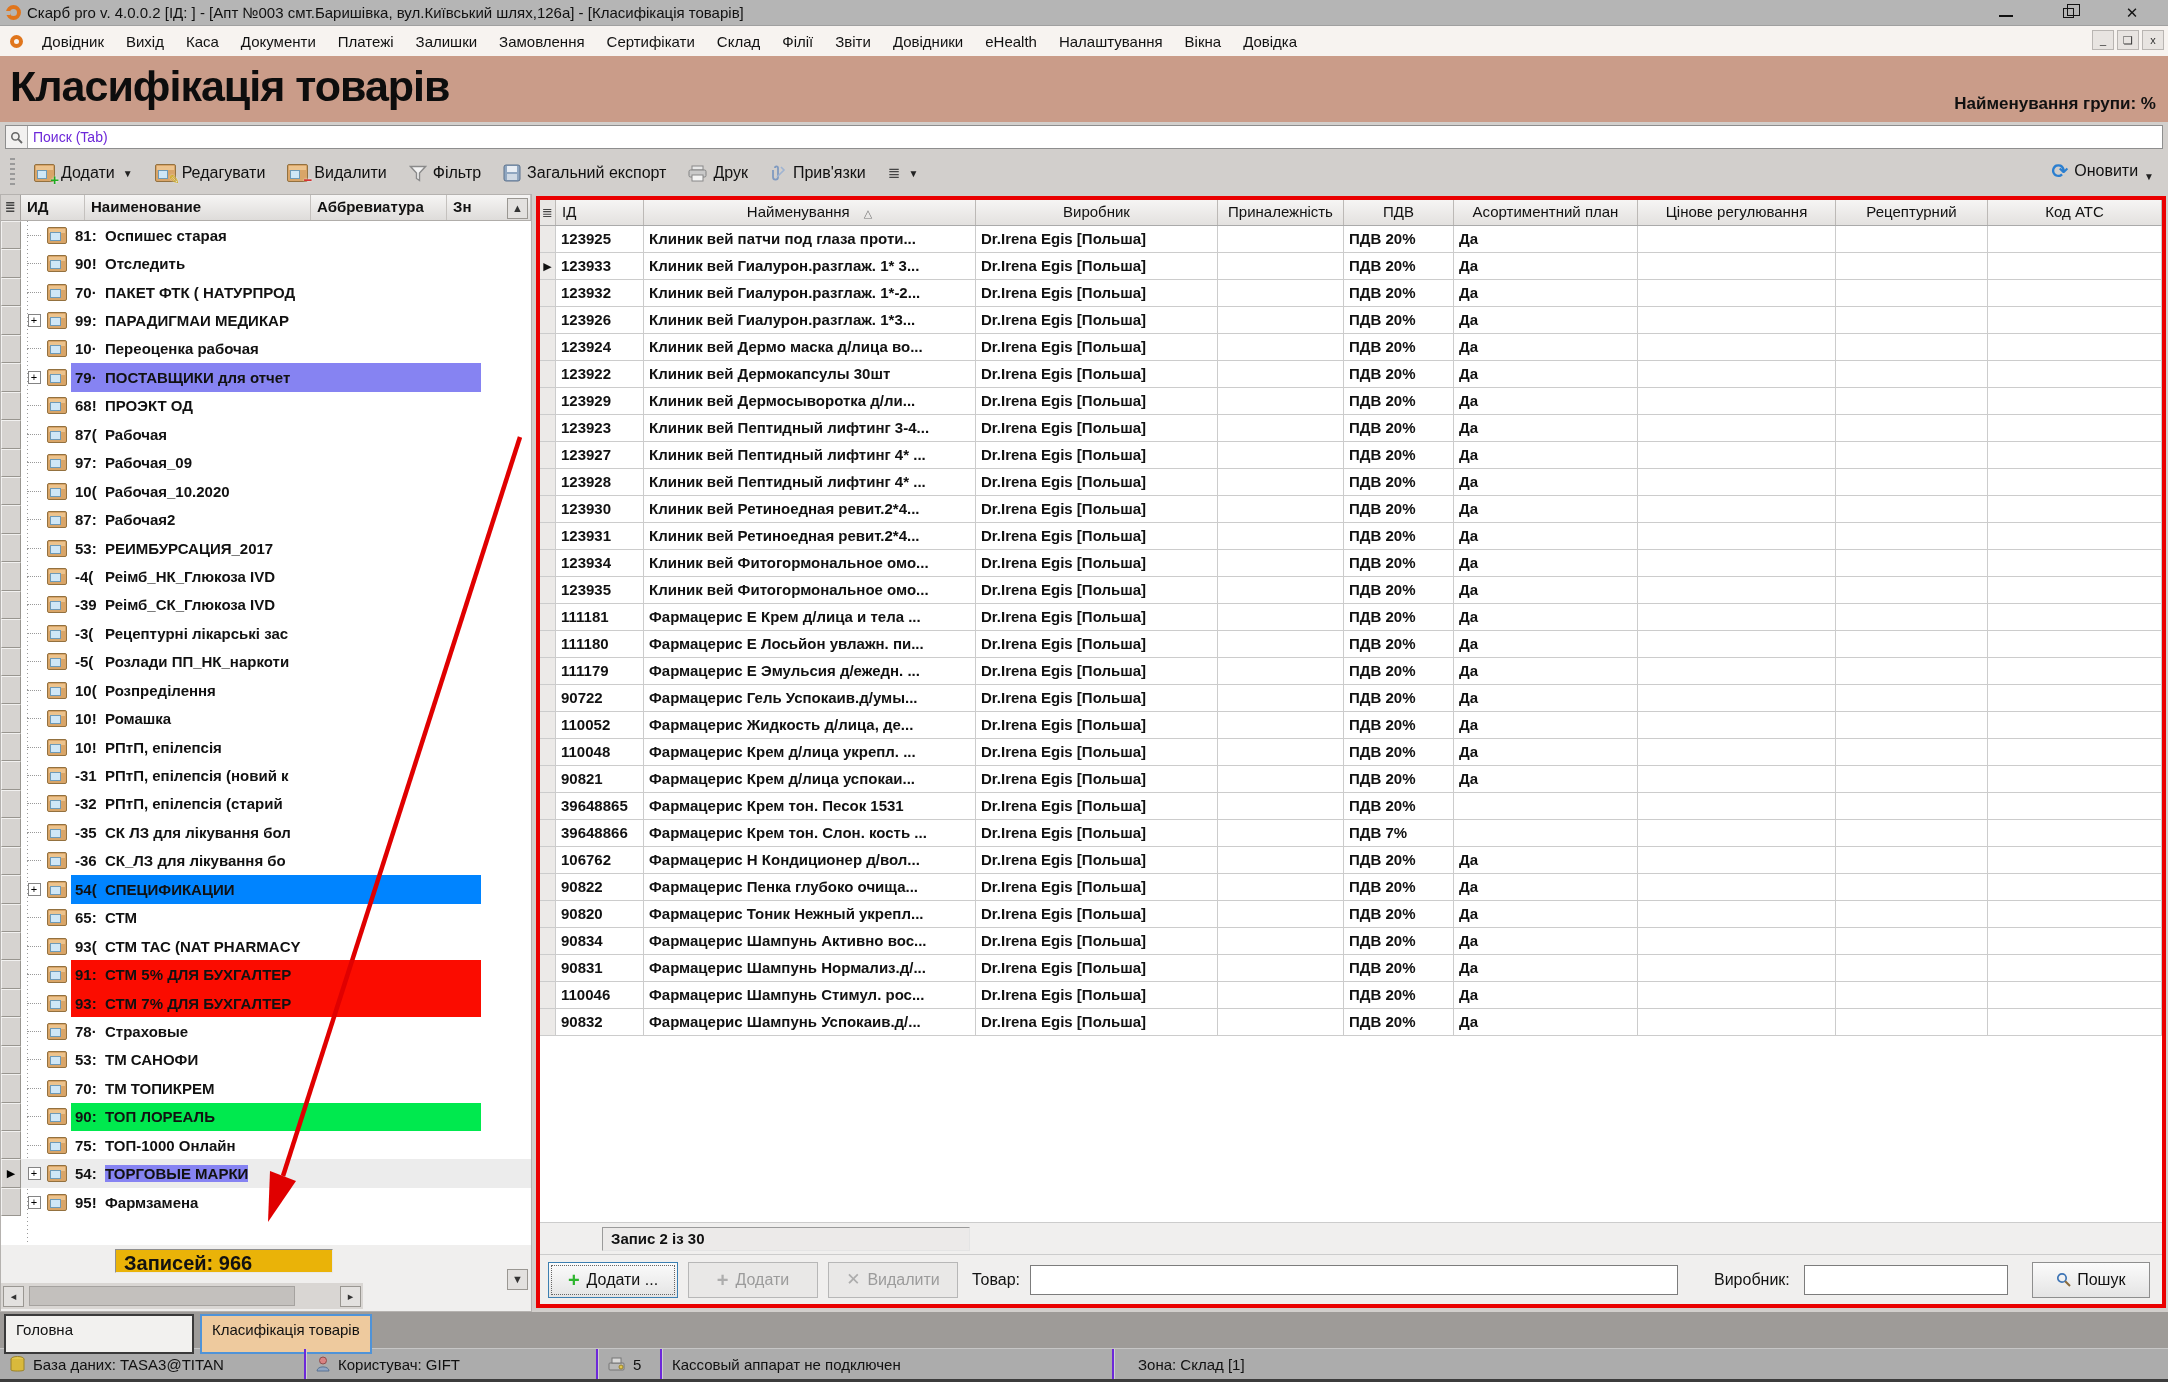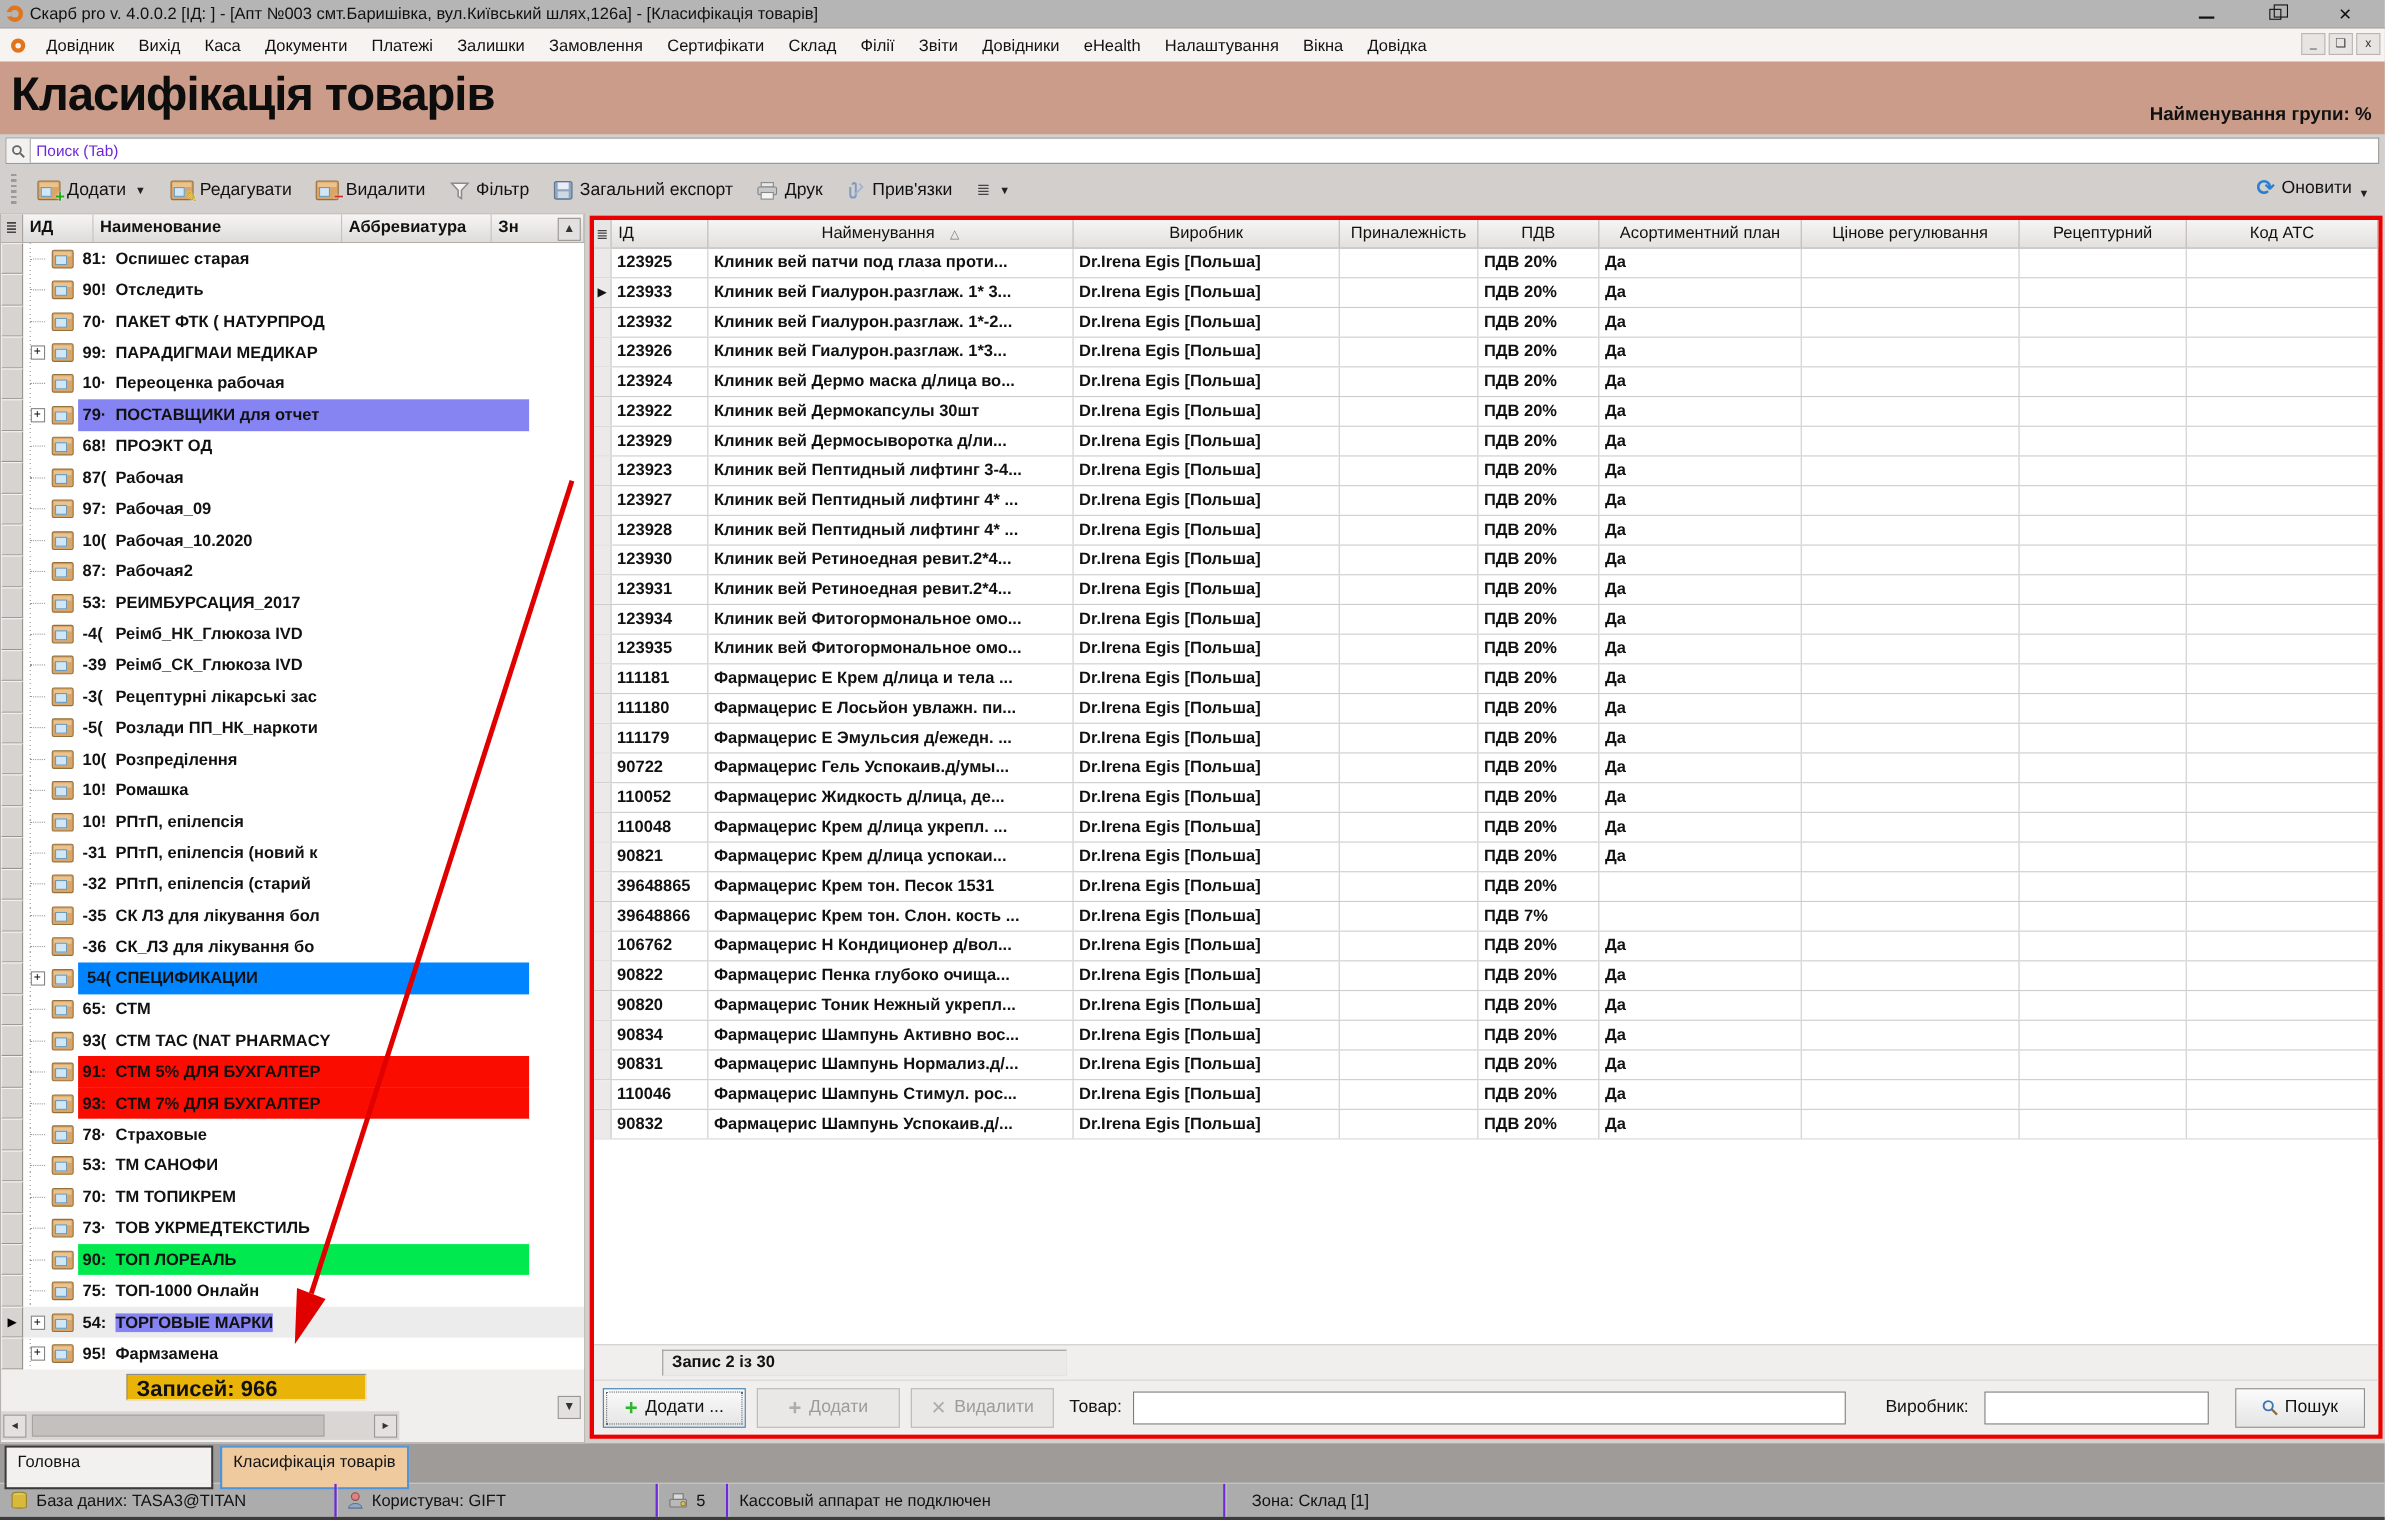--- a/index.html
+++ b/index.html
@@ -67,21 +67,21 @@
   .stubbox { width:26px; flex:none; display:flex; align-items:center; justify-content:center;}
   .stub { width:14px; border-top:1px dotted #999; }
   .expander { width:13px; height:13px; background:#fff; border:1px solid #848484; font-size:11px; line-height:11px; text-align:center; color:#000;}
   .ticon { width:20px; height:17px; flex:none; background:#d9a568; border:1px solid #93713f; border-radius:2px; position:relative; margin-right:4px;}
   .ticon::before { content:""; position:absolute; left:1px; top:1px; right:1px; height:4px; background:#ecc38d;}
   .ticon::after { content:""; position:absolute; left:2px; bottom:2px; width:9px; height:7px; background:#cfe7f7; border:1px solid #6d9ab8;}
   .tband { flex:1; display:flex; align-items:center; height:100%; margin-right:50px; padding-left:4px;}
   .tid { width:30px; flex:none; overflow:hidden; white-space:nowrap; font-weight:bold; font-size:15px;}
   .tname { font-weight:bold; font-size:15px; white-space:nowrap; }
   .hl-purple .tband { background:var(--hl-purple); }
-  .hl-blue .tband { background:var(--hl-blue);text-align:center; }
+  .hl-blue .tband { background:var(--hl-blue); }
   .hl-red .tband { background:var(--hl-red); }
   .hl-green .tband { background:var(--hl-green); }
   .row-sel { background:#ececec; }
   .row-sel .tname { background:var(--hl-purple); }
   .lfooter-box { position:absolute; left:114px; top:1054px; width:218px; height:24px; background:#eab308; border:1px solid; border-color:#8f8f8f #e8e8e8 #e8e8e8 #8f8f8f; font-weight:bold; font-size:20px; padding:2px 0 0 8px;}
   .vscroll-up { position:absolute; right:3px; top:3px; } .vscroll-dn { position:absolute; right:3px; top:1074px; }
   .scrbtn { width:21px; height:21px; background:#e3e1df; border:1px solid #9a9792; color:#333; font-size:11px; text-align:center; line-height:19px;}
   .hscroll { position:absolute; left:0; top:1088px; width:362px; height:26px; background:#d9d6d3; display:flex; align-items:center;}
   .hscroll .thumb { position:absolute; left:28px; width:266px; height:20px; top:3px; background:#c3c0bd; border:1px solid #a5a29f;}
   .hs-left { position:absolute; left:2px; top:3px;} .hs-right { position:absolute; right:2px; top:3px;}
@@ -637,33 +637,20 @@
             <span class="stubbox">
               <span class="stub"></span>
             </span>
             <span class="ticon"></span>
             <span class="tband">
               <span class="tid">70:</span>
               <span class="tname">ТМ ТОПИКРЕМ</span>
             </span>
           </div>
         </div>
-        <div class="trow">
-          <div class="rowhdr"></div>
-          <div class="tcontent">
-            <span class="stubbox">
-              <span class="stub"></span>
-            </span>
-            <span class="ticon"></span>
-            <span class="tband">
-              <span class="tid">73·</span>
-              <span class="tname">ТОВ УКРМЕДТЕКСТИЛЬ</span>
-            </span>
-          </div>
-        </div>
         <div class="trow hl-green">
           <div class="rowhdr"></div>
           <div class="tcontent">
             <span class="stubbox">
               <span class="stub"></span>
             </span>
             <span class="ticon"></span>
             <span class="tband">
               <span class="tid">90:</span>
               <span class="tname">ТОП ЛОРЕАЛЬ</span>

